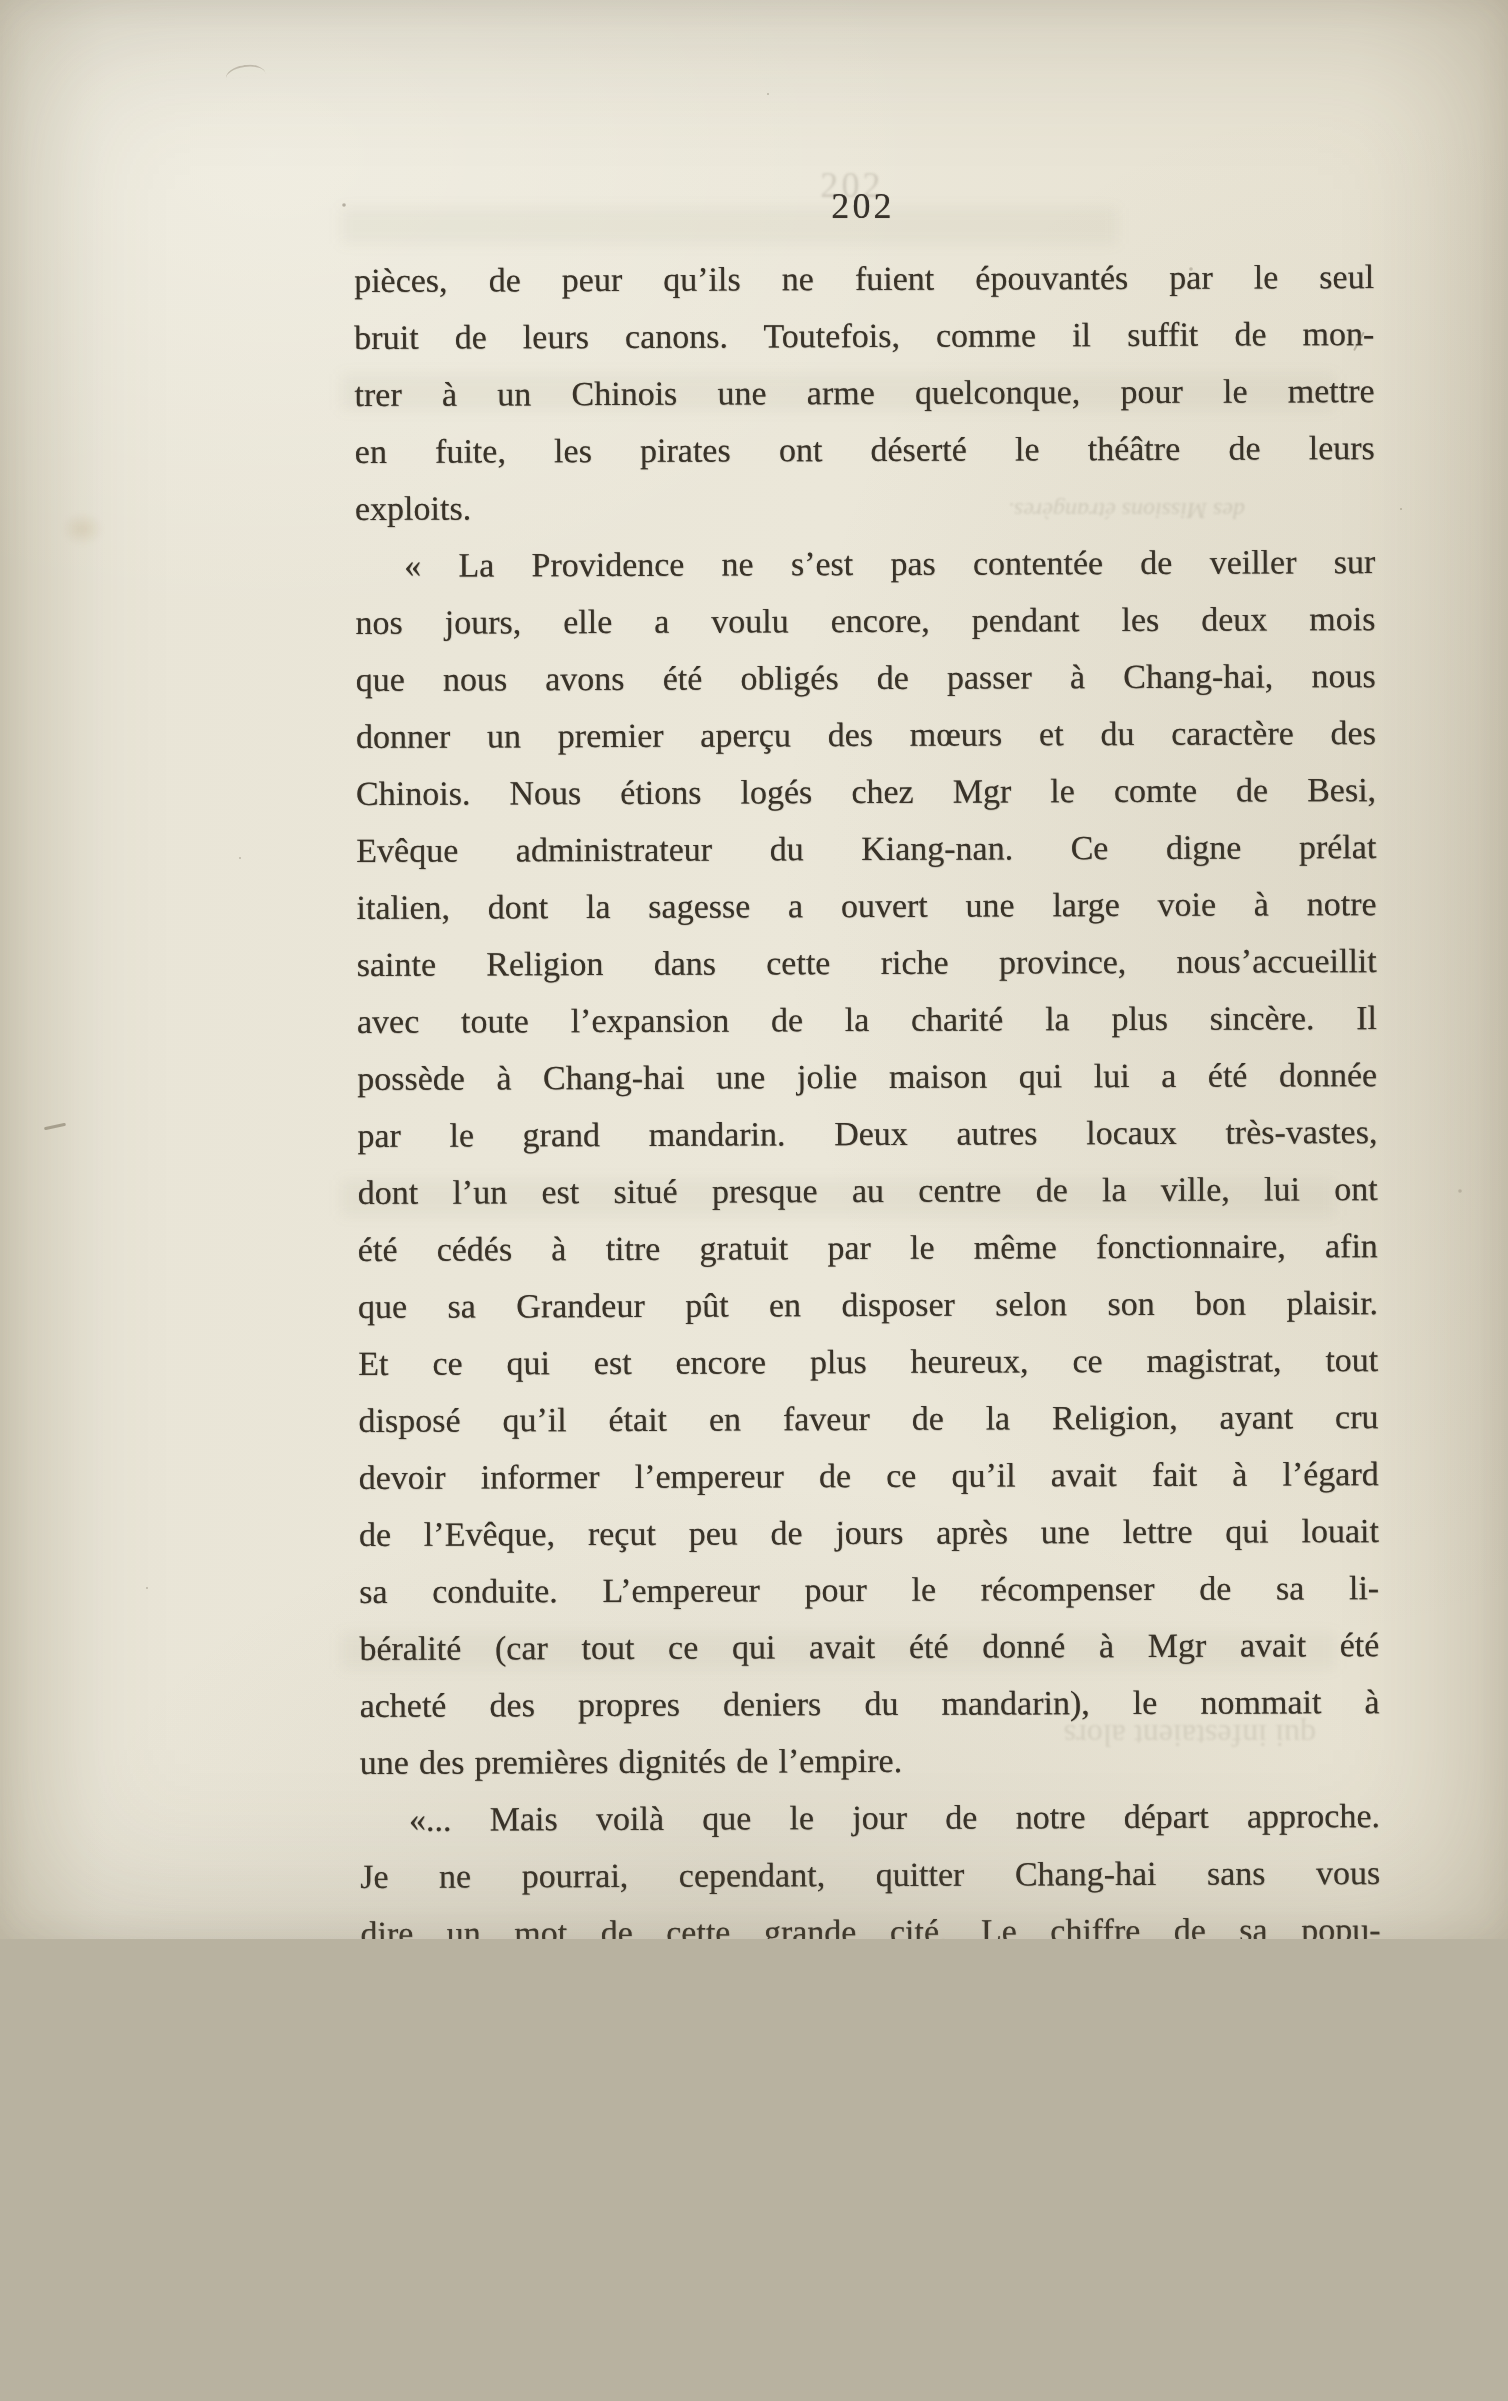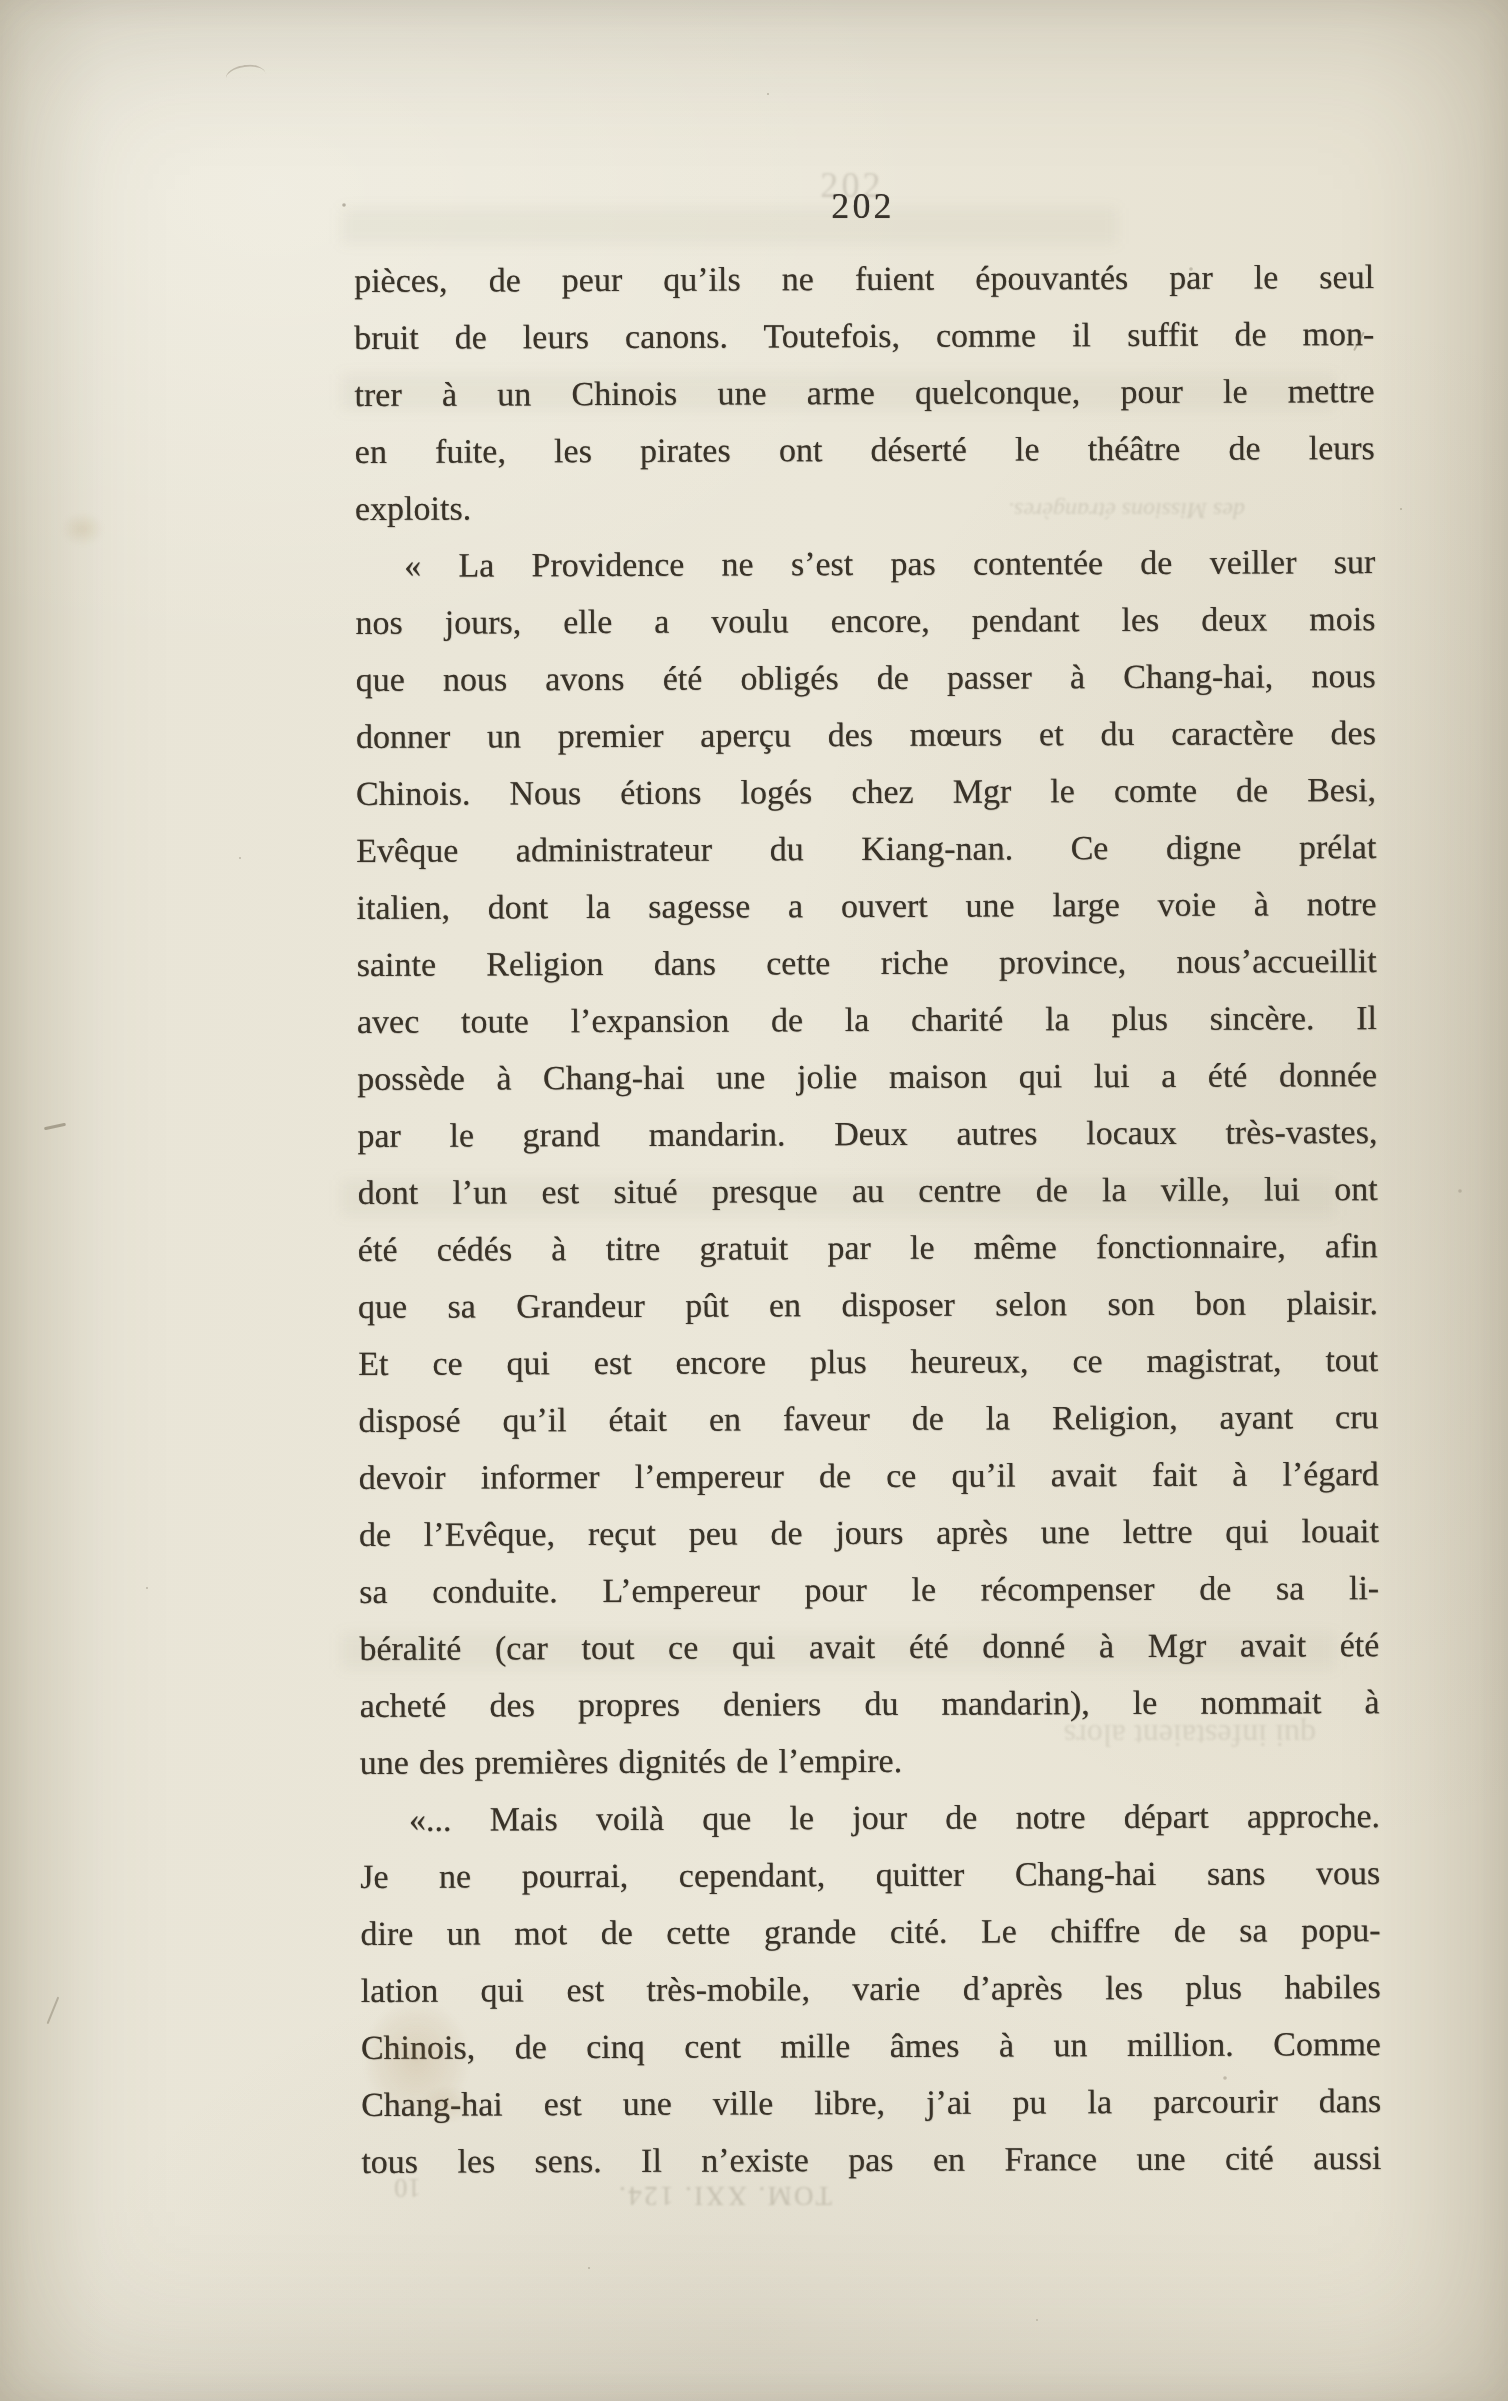--- a/index.html
+++ b/index.html
@@ -3,21 +3,21 @@
 <meta charset="utf-8">
 <style>
   html, body {
     margin: 0;
     padding: 0;
     background: #b8b2a0;
   }
   .scan {
     position: relative;
     width: 1508px;
-    height: 2401px;
+    height: 1939px;
     overflow: hidden;
     font-family: "Liberation Serif", "DejaVu Serif", serif;
     background:
       radial-gradient(1030px 713px at 18% 8%, rgba(255,255,248,0.30), transparent 65%),
       radial-gradient(792px 1109px at 88% 45%, rgba(118,108,84,0.08), transparent 70%),
       radial-gradient(950px 554px at 50% 97%, rgba(128,116,90,0.10), transparent 72%),
       linear-gradient(90deg, #e0dbc9 0%, #e9e5d7 7%, #ebe7d9 55%, #e7e2d2 90%, #dfd9c7 100%);
     background-color: #e8e4d5;
   }
   .scan::after {

